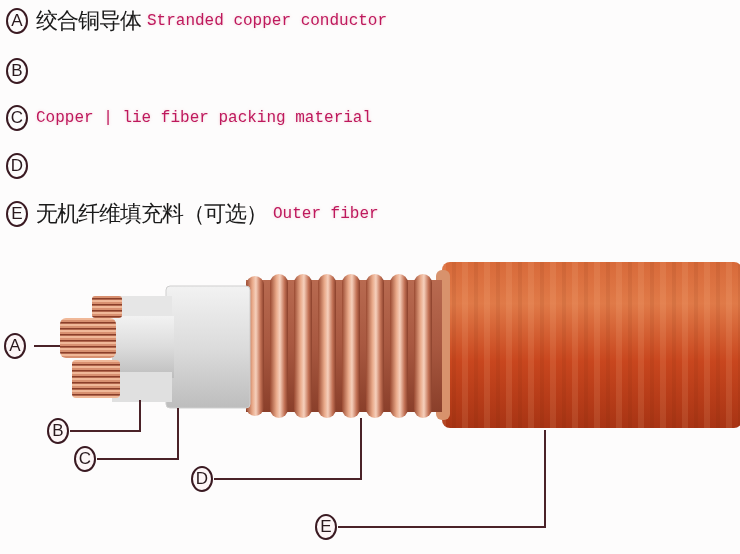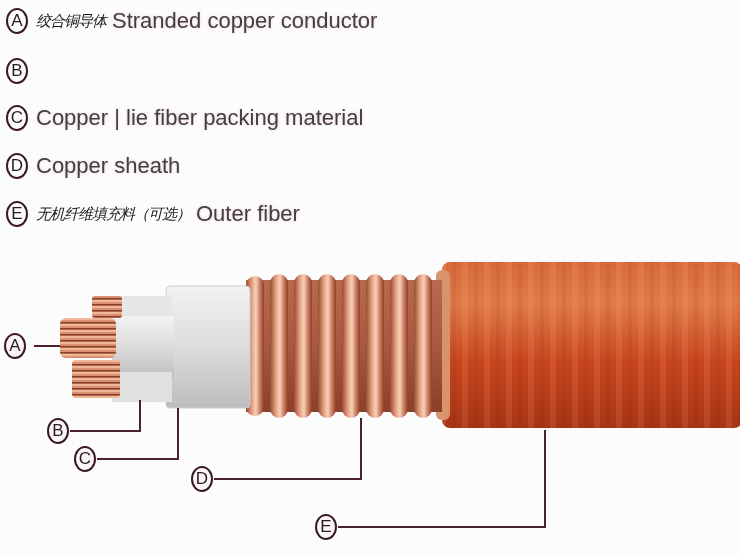--- a/index.html
+++ b/index.html
@@ -12,23 +12,23 @@
   .legend-row {
     position:absolute; left:0; height:30px; display:flex; align-items:center;
     white-space:nowrap;
   }
   .circ {
     display:inline-flex; align-items:center; justify-content:center;
     width:22px; height:26px; border:2px solid #3a1a22; border-radius:50%;
     font-size:17px; color:#2a1a1e; margin-right:8px; box-sizing:border-box;
     font-family:"Liberation Sans", sans-serif;
   }
-  .cn { font-size:15px; color:#1a1a1a; margin-right:6px; letter-spacing:-1px;font-style:italic; }
+  .cn { font-size:22px; color:#1a1a1a; margin-right:6px; letter-spacing:-1px; }
   .en {
-    font-size:22px; color:#404040; font-family:Liberation Sans, sans-serif;
+    font-size:16px; color:#be185d; font-family:Liberation Mono, monospace;
     text-shadow:0 0 3px rgba(230,120,140,0.35);
   }
   .diagram { position:absolute; left:0; top:0; width:740px; height:554px; }
   .lbl {
     position:absolute; width:22px; height:26px; border:2px solid #3a1a22;
     border-radius:50%; box-sizing:border-box; background:#fdf6f7;
     display:flex; align-items:center; justify-content:center;
     font-size:17px; color:#2a1a1e; font-family:"Liberation Sans", sans-serif;
   }
 </style>
@@ -43,21 +43,20 @@
   </div>
   <div class="legend-row" style="top:50px;">
     <span class="circ">B</span>
   </div>
   <div class="legend-row" style="top:97px;">
     <span class="circ">C</span>
     <span class="en">Copper | lie fiber packing material</span>
   </div>
   <div class="legend-row" style="top:145px;">
     <span class="circ">D</span>
-    <span class="en">Copper sheath</span>
   </div>
   <div class="legend-row" style="top:193px;">
     <span class="circ">E</span>
     <span class="cn">无机纤维填充料（可选）</span>
     <span class="en">Outer fiber</span>
   </div>
 </div>
 
 <svg class="diagram" viewBox="0 0 740 554" xmlns="http://www.w3.org/2000/svg">
   <defs>

